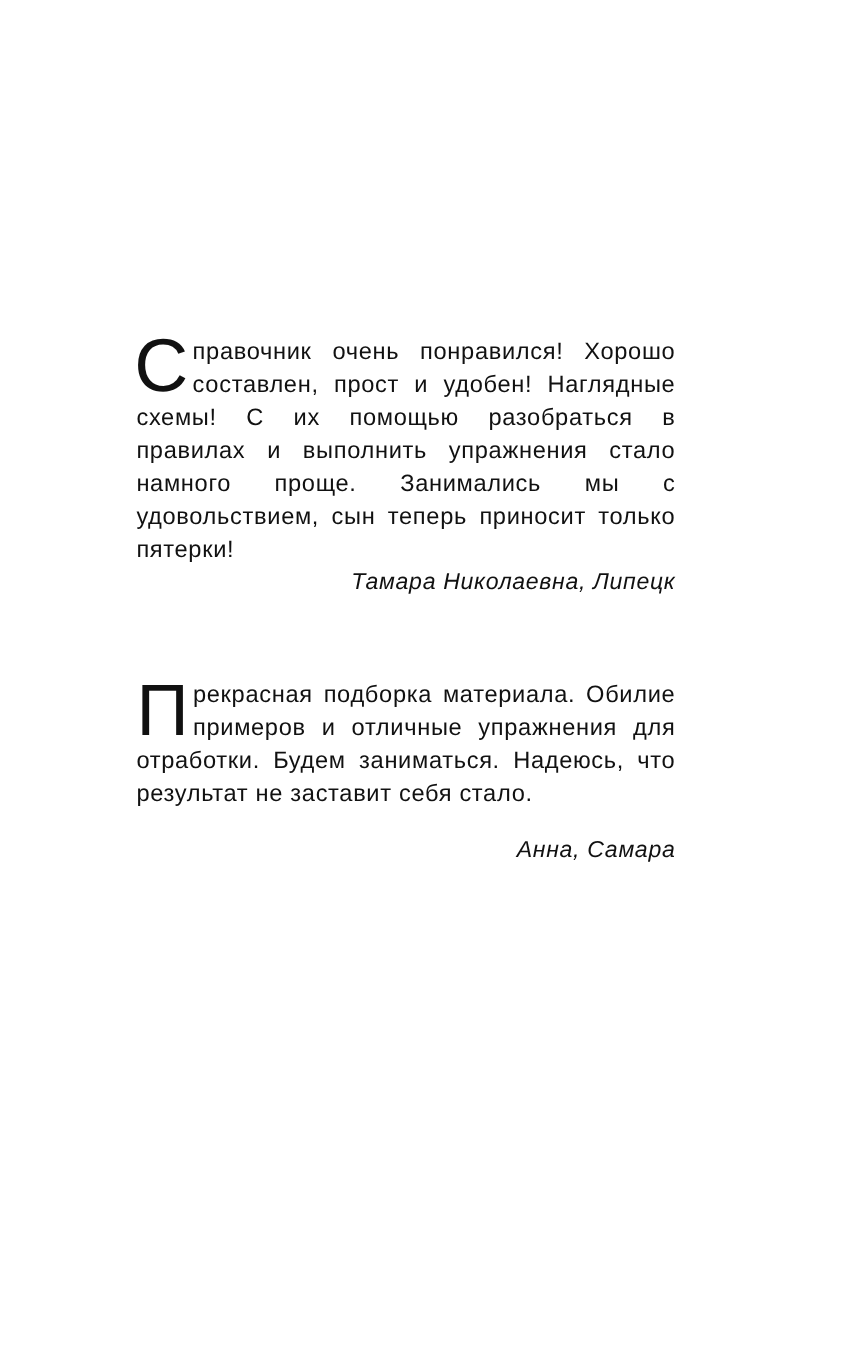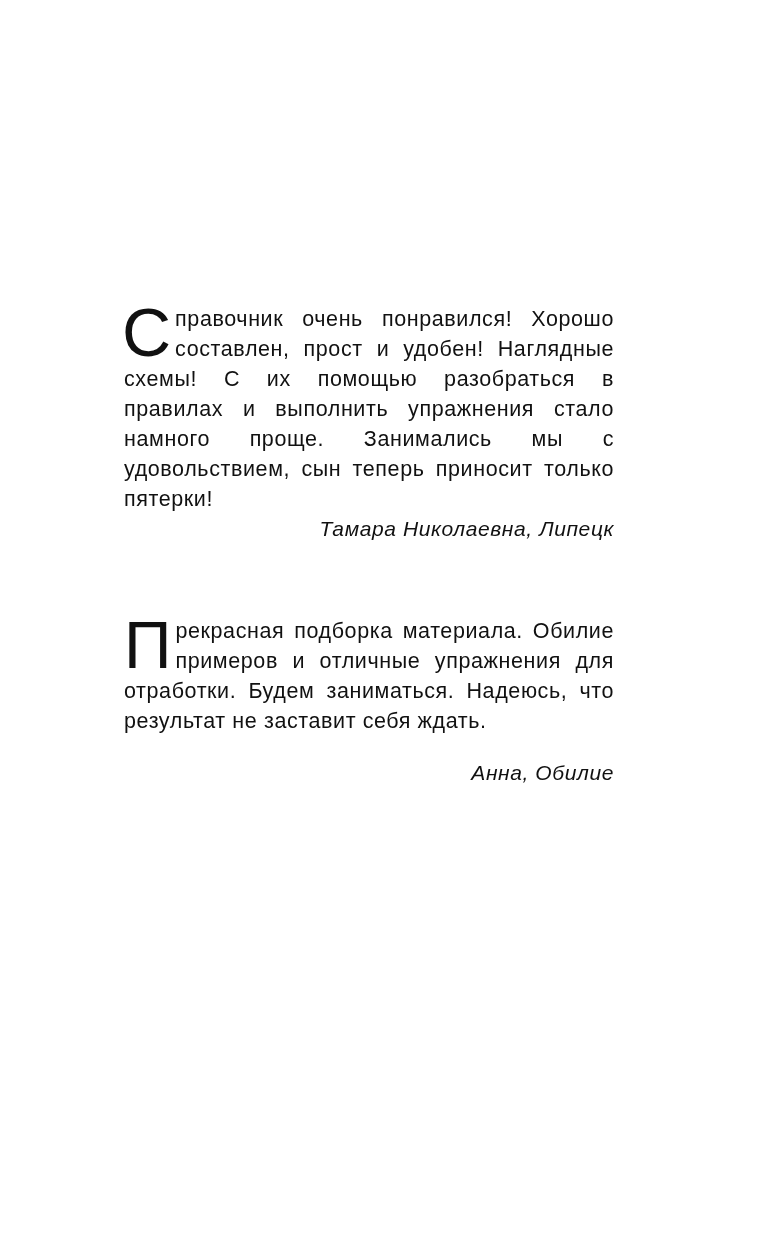--- a/index.html
+++ b/index.html
@@ -59,15 +59,15 @@
   </style>
 </head>
 <body>
 
 <div class="review review-1">
   <p class="body-text"><span class="dropcap">С</span><span>правочник очень понравился! Хорошо составлен, прост и удобен! Наглядные схемы! С их помощью разобраться в правилах и выполнить упражнения стало намного проще. Занимались мы с удовольствием, сын теперь приносит только пятерки!</span></p>
   <p class="signature">Тамара Николаевна, Липецк</p>
 </div>
 
 <div class="review review-2">
-  <p class="body-text"><span class="dropcap dropcap-p">П</span><span>рекрасная подборка материала. Обилие примеров и отличные упражнения для отработки. Будем заниматься. Надеюсь, что результат не заставит себя ждать.</span></p>
-  <p class="signature">Анна, Обилие</p>
+  <p class="body-text"><span class="dropcap dropcap-p">П</span><span>рекрасная подборка материала. Обилие примеров и отличные упражнения для отработки. Будем заниматься. Надеюсь, что результат не заставит себя стало.</span></p>
+  <p class="signature">Анна, Самара</p>
 </div>
 
 </body></html>

